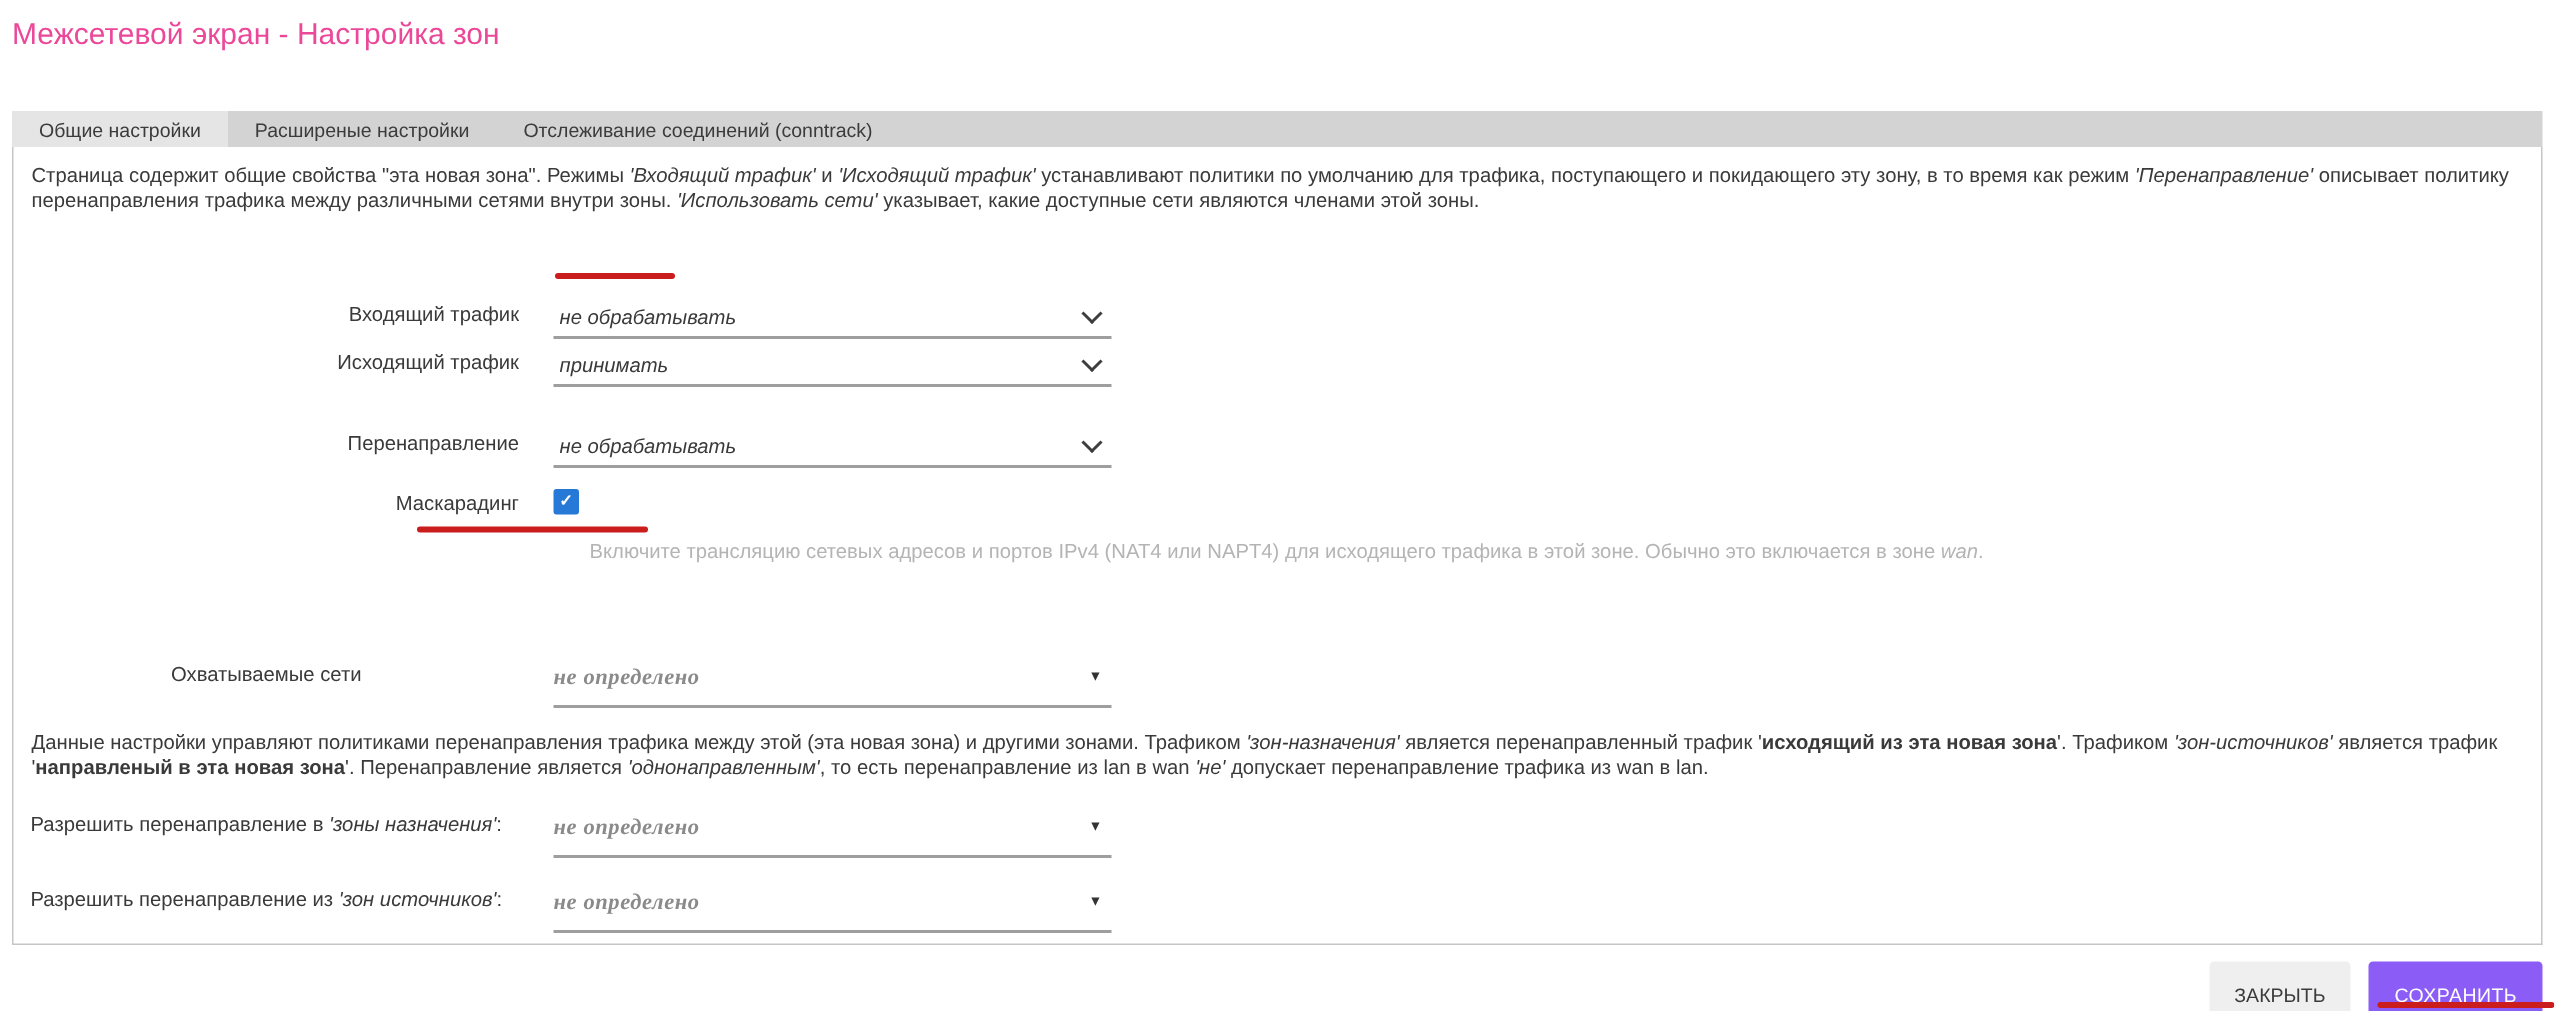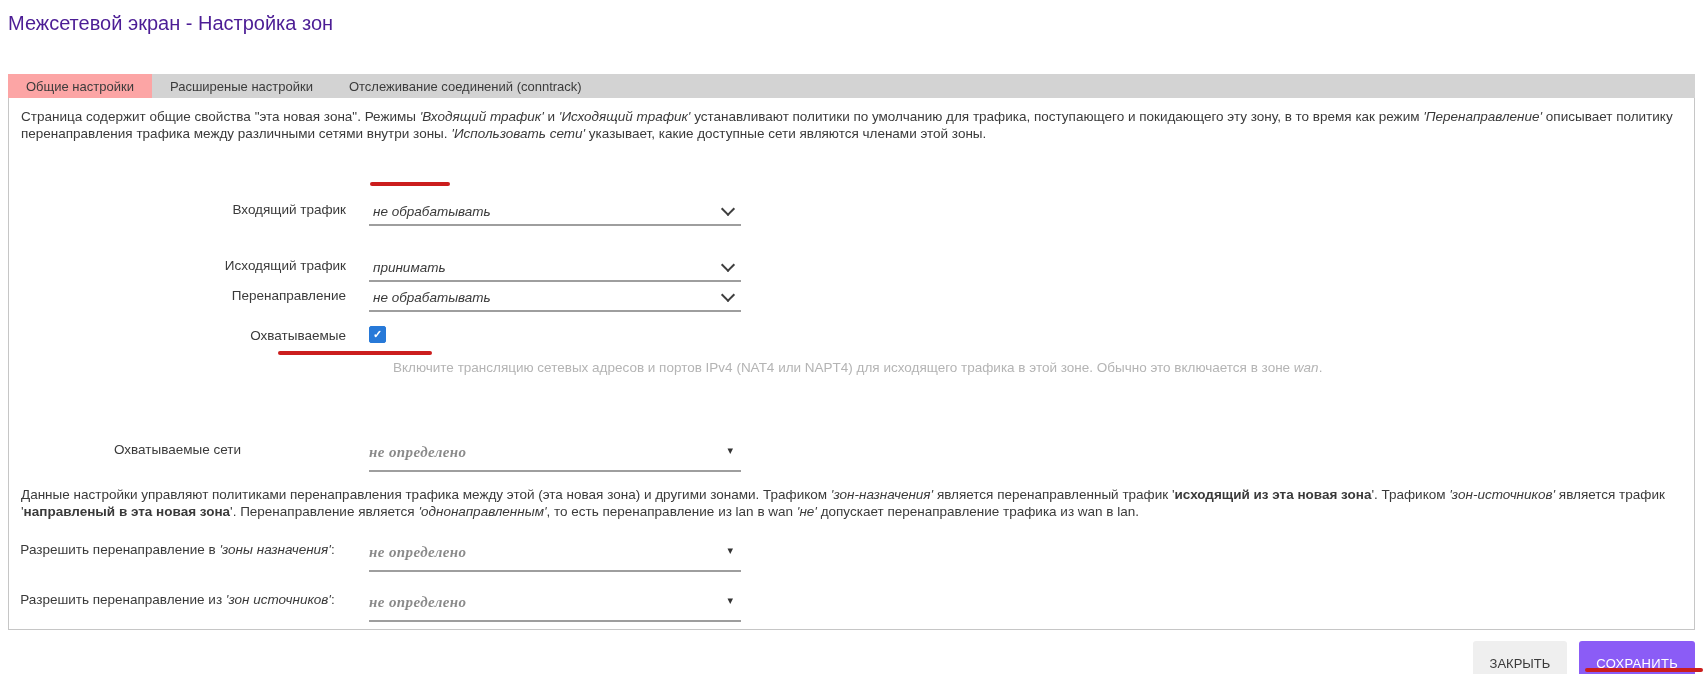--- a/index.html
+++ b/index.html
@@ -1,23 +1,23 @@
 <!DOCTYPE html>
 <html><head>
 <meta charset="utf-8">
 <style>
   html,body{margin:0;padding:0;background:#fff;}
   .page{position:relative;width:1703px;height:674px;background:#ffffff;
         font-family:"Liberation Sans",sans-serif;color:#3c3c3c;overflow:hidden;}
-  .title{position:absolute;left:8px;top:12px;font-size:20px;font-weight:400;color:#4c1d95;}
+  .title{position:absolute;left:8px;top:12px;font-size:20px;font-weight:400;color:#ec4899;}
 
   
   .tabbar{position:absolute;left:8px;top:74px;width:1687px;height:24px;background:#d3d3d3;display:flex;}
   .tab{padding:0 18px;display:flex;align-items:center;font-size:13px;color:#3b3b3b;white-space:nowrap;cursor:pointer;}
-  .tab.active{background:#fca5a5;}
+  .tab.active{background:#e5e5e5;}
 
   
   .panel{position:absolute;left:8px;top:98px;width:1687px;height:532px;background:#fff;
          border:1px solid #c6c6c6;border-top:none;box-sizing:border-box;}
   .desc{position:absolute;left:12px;right:14px;font-size:13.5px;line-height:17px;color:#3a3a3a;}
   #intro{top:10px;}
   #interzone{top:388px;}
   .seg-i{font-style:italic;}
   .seg-b{font-weight:bold;}
 
@@ -41,21 +41,21 @@
   .checkbox .checkmark{display:none;color:#fff;font-size:11px;line-height:1;font-weight:bold;}
   .checkbox.on{background:#2779d8;border-color:#2779d8;}
   .checkbox.on .checkmark{display:block;}
 
   .help{position:absolute;left:360px;right:14px;font-size:13.5px;line-height:16px;color:#b4b4b4;}
   .help .seg-i{font-style:italic;}
 
   
   #row-name{top:56px;}
   #row-input{top:100px;}
-  #row-output{top:156px;}
+  #row-output{top:132px;}
   #row-forward{top:186px;}
   #row-masq{top:226px;}
   #help-masq{top:262px;margin-left:24px;}
   #row-mss{top:294px;}
   #row-covered{top:336px;}
   #row-fwd-dest{top:436px;}
   #row-fwd-src{top:486px;}
   #row-covered .lbl,#row-fwd-dest .lbl,#row-fwd-src .lbl{top:8px;text-align:center;}
 
   
@@ -113,21 +113,21 @@
       <div class="lbl">Перенаправление</div>
       <div class="field">
         <div class="sel">
           <span>не обрабатывать</span>
           <span class="chev"></span>
         </div>
       </div>
     </div>
 
     <div class="row" id="row-masq">
-      <div class="lbl">Охватываемые</div>
+      <div class="lbl">Маскарадинг</div>
       <span class="checkbox on">
         <span class="checkmark">✓</span>
       </span>
     </div>
 
     <div class="help" id="help-masq"><span>Включите трансляцию сетевых адресов и портов IPv4 (NAT4 или NAPT4) для исходящего трафика в этой зоне. Обычно это включается в зоне </span><span class="seg-i">wan</span><span>.</span></div>
 
 
     <div class="row" id="row-covered">
       <div class="lbl">Охватываемые сети</div>

